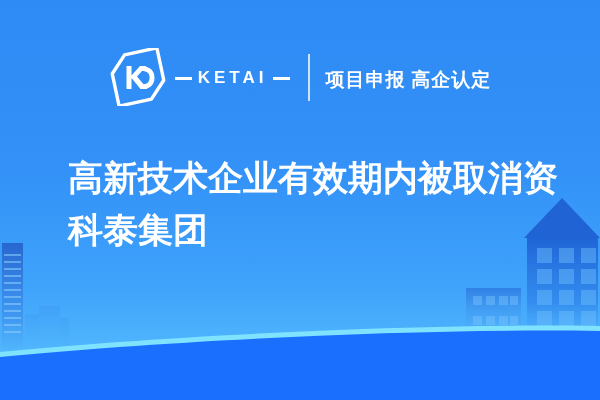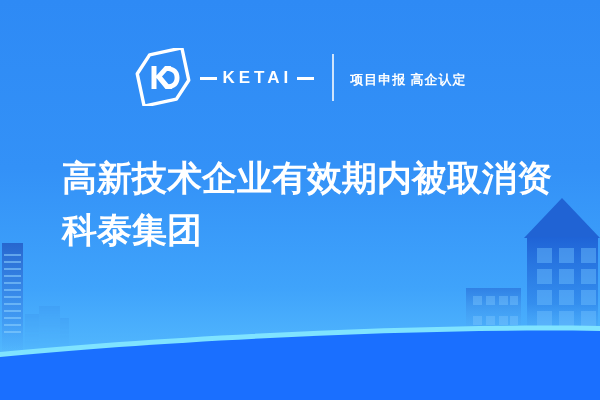--- a/index.html
+++ b/index.html
@@ -113,33 +113,33 @@
     color: #ffffff;
     font-size: 26px;
     line-height: 30px;
     letter-spacing: 1px;
     white-space: nowrap;
     font-family: "DejaVu Sans", "Liberation Sans", sans-serif;
   }
 
   .tag-sub {
     color: #ffffff;
-    font-size: 13px;
+    font-size: 19px;
     line-height: 22px;
     margin-top: 5px;
     letter-spacing: 1px;
     white-space: nowrap;
     font-family: "Liberation Serif", "DejaVu Serif", serif;
     font-weight: 700;
   }
 
   
   #title {
     position: absolute;
-    left: 62px;
+    left: 68px;
     top: 152px;
     width: 492px;
   }
 
   .title-line {
     color: #ffffff;
     font-size: 35px;
     font-weight: 700;
     line-height: 52px;
     letter-spacing: 0px;

